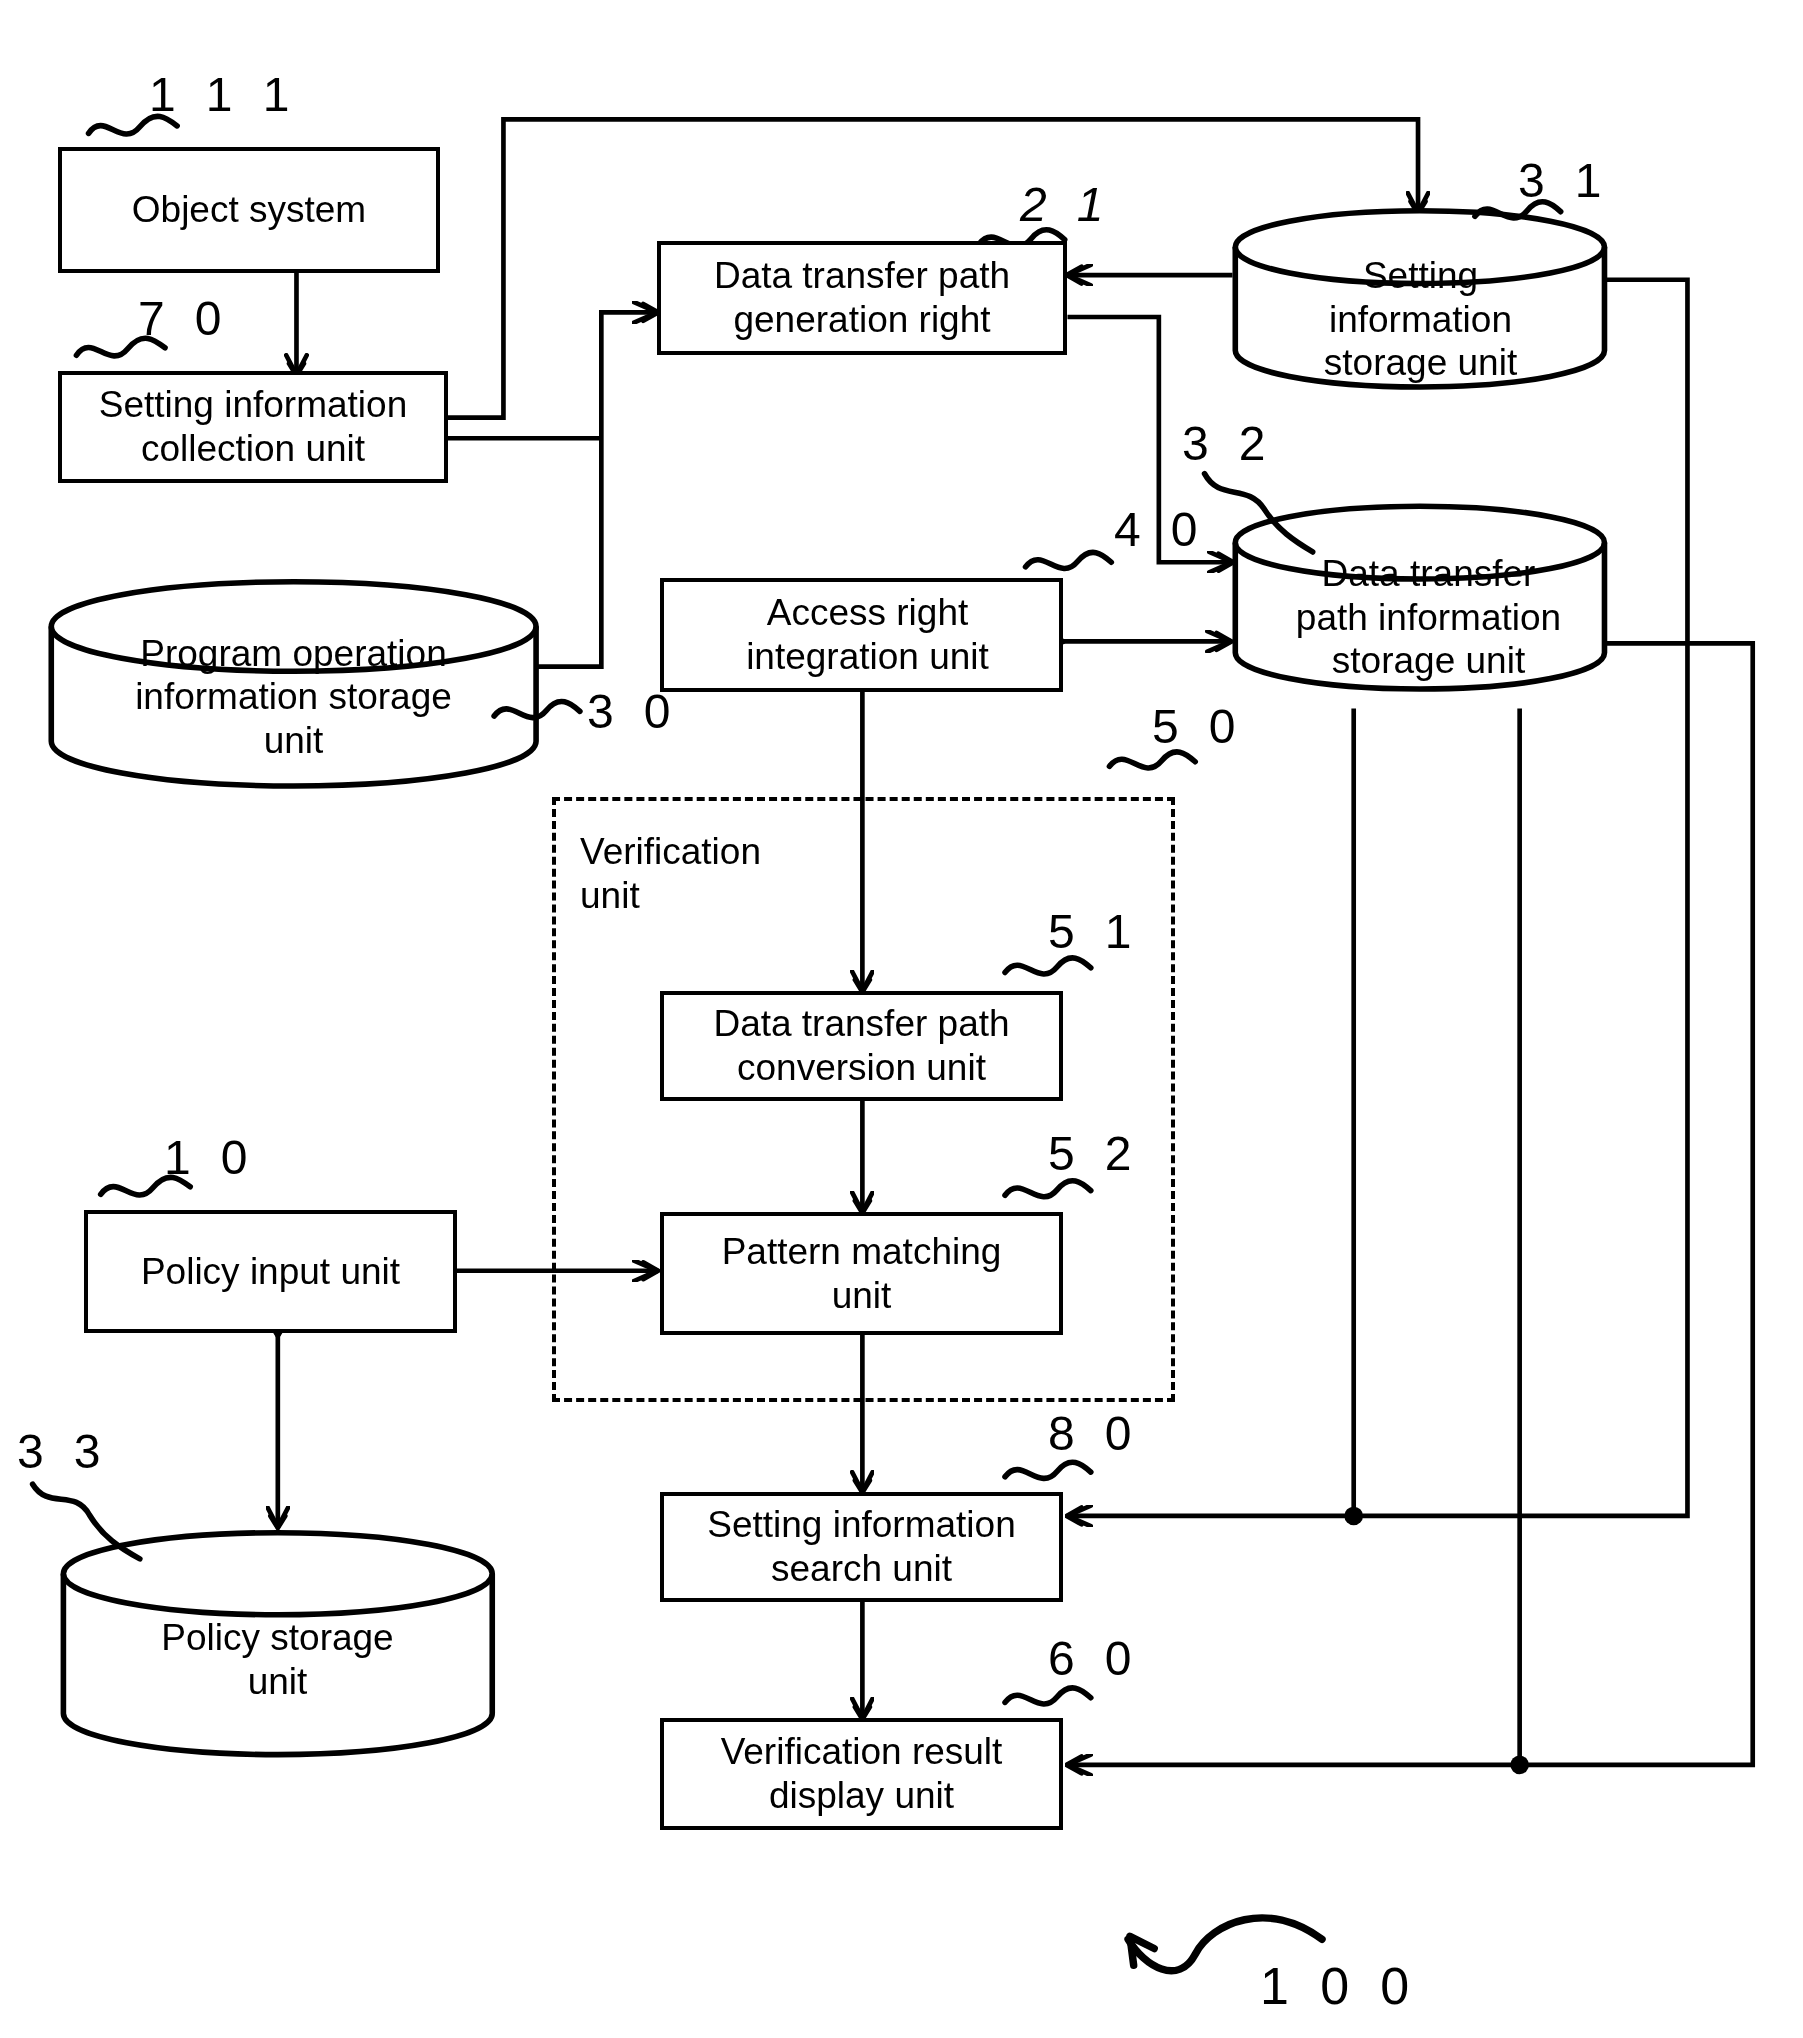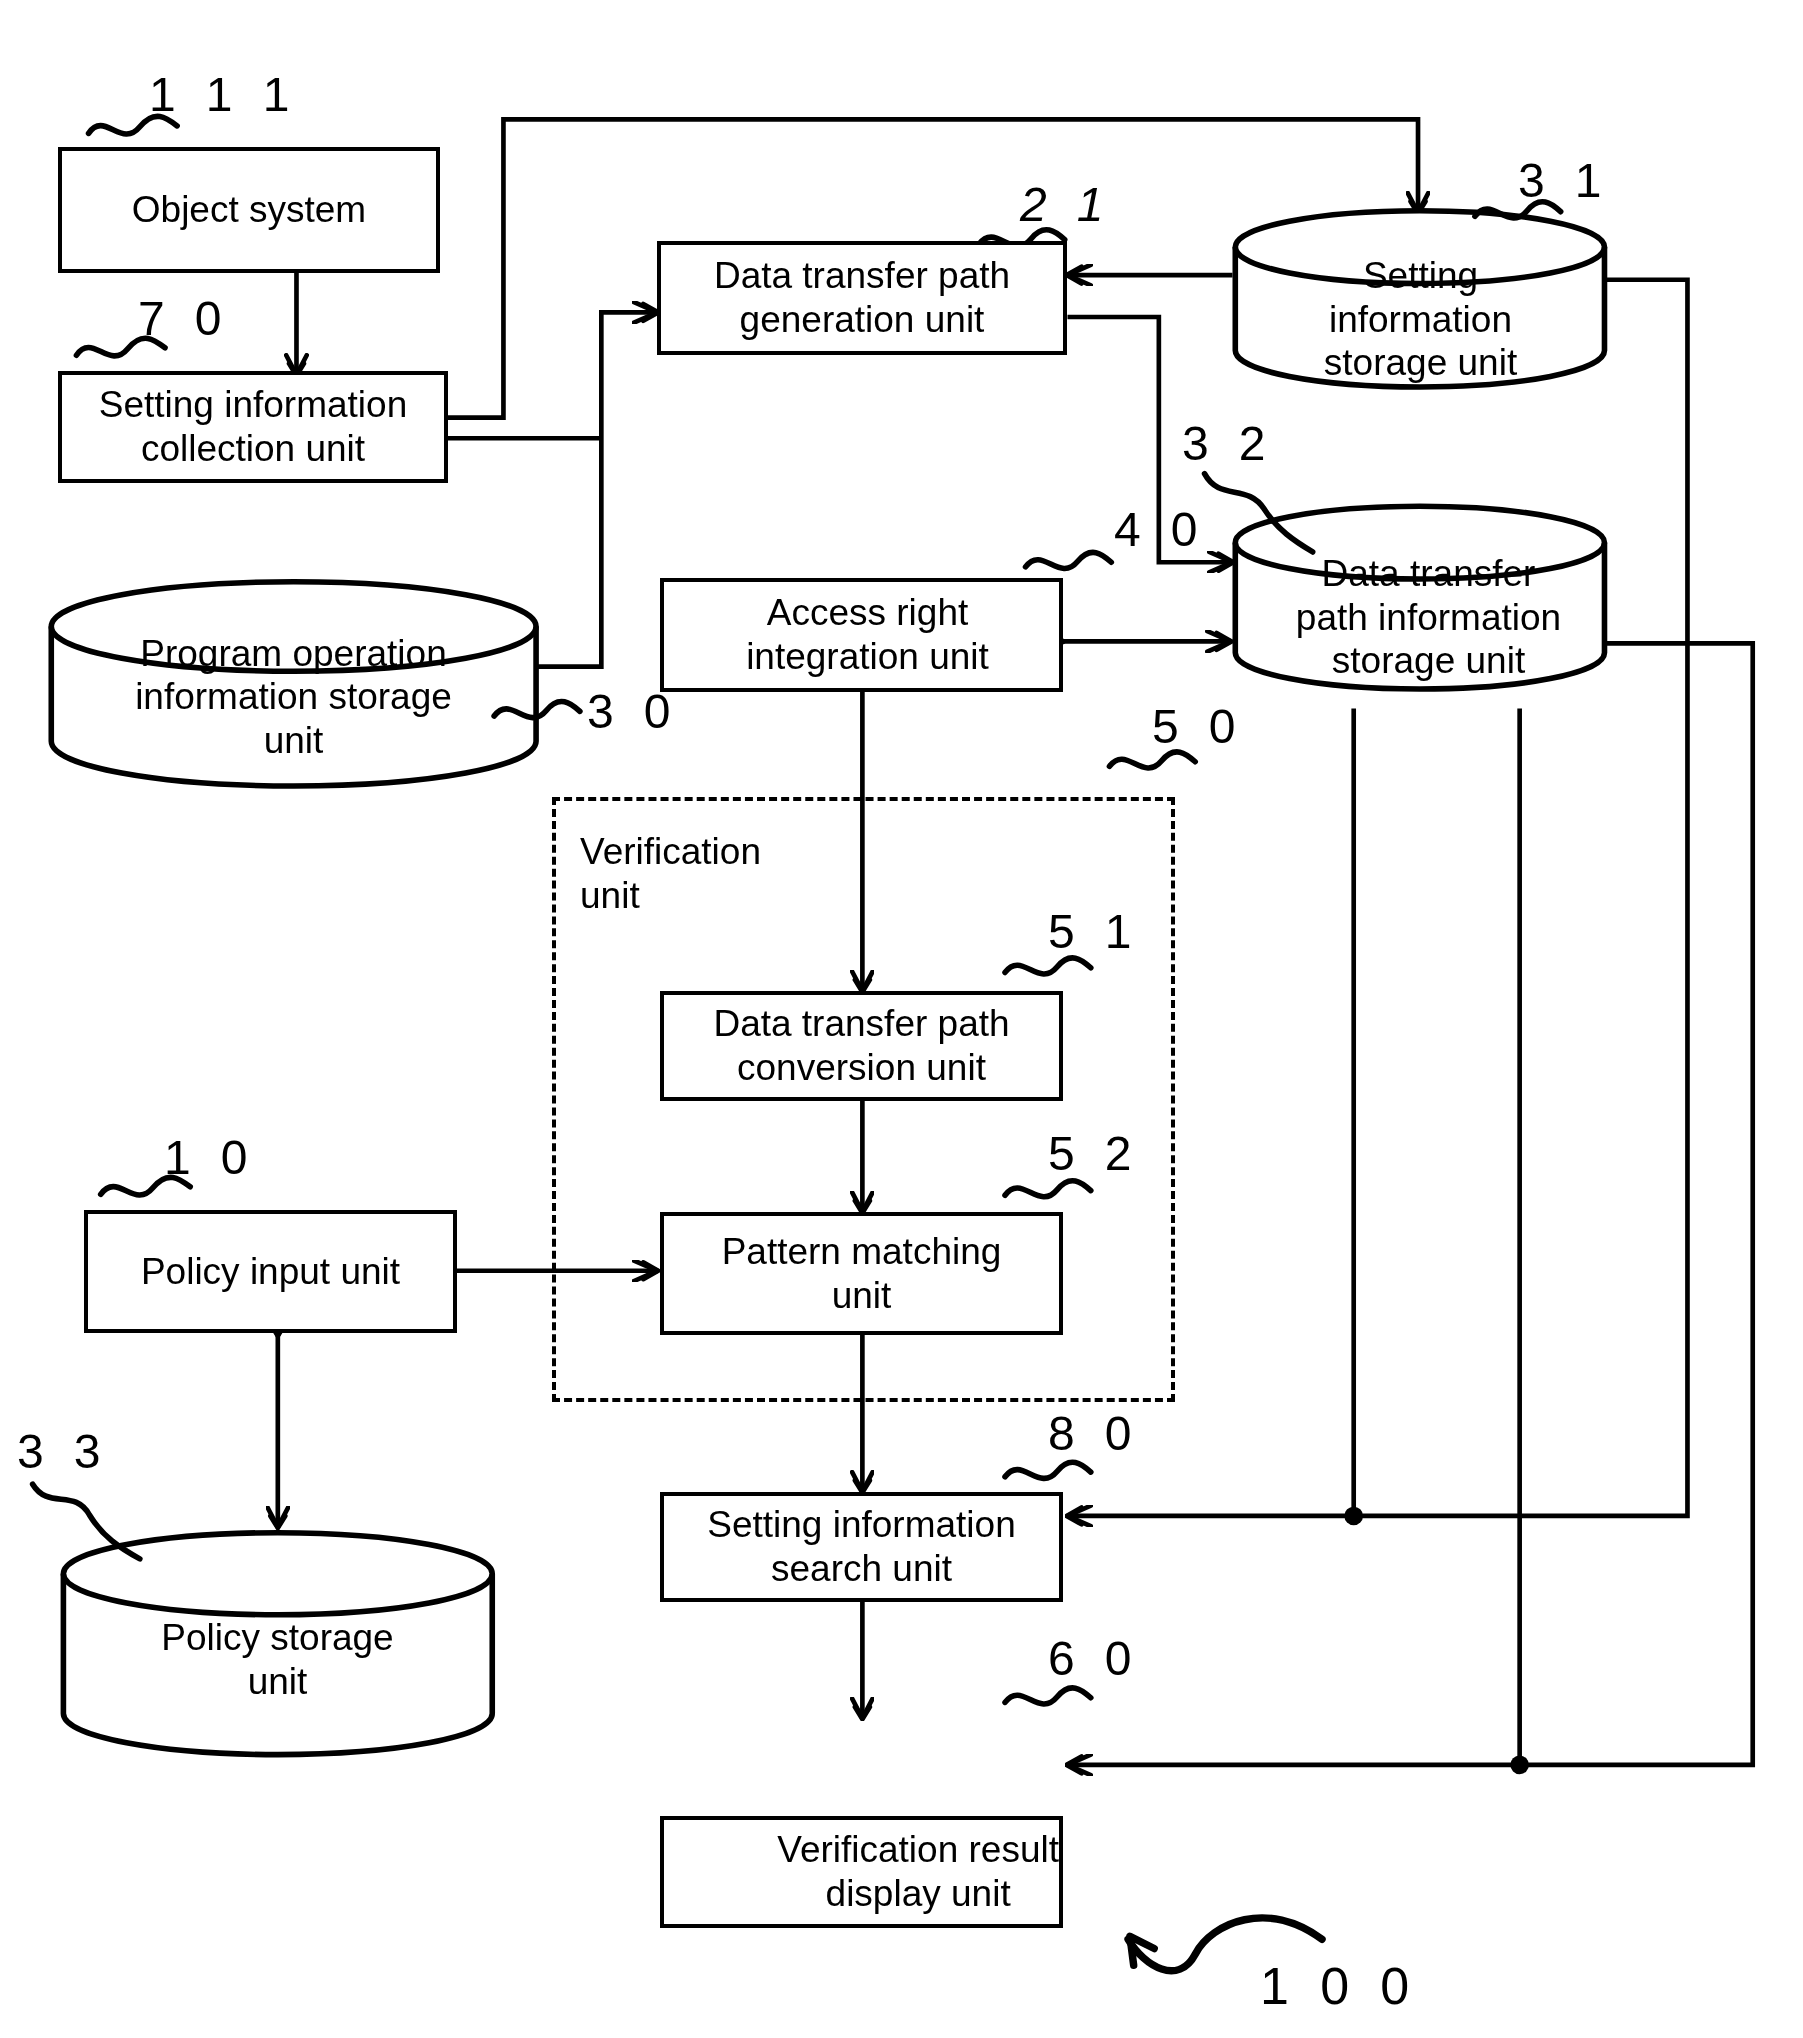--- a/index.html
+++ b/index.html
@@ -227,21 +227,21 @@
     <div>
       <div>Policy storage</div>
       <div>unit</div>
     </div>
   </div>
   <div class="ref" style="left:17px; top:1424px;">3 3</div>
 
   <div class="node boxnode" style="left:657px; top:241px; width:410px; height:114px;">
     <div>
       <div>Data transfer path</div>
-      <div>generation unit</div>
+      <div>generation right</div>
     </div>
   </div>
   <div class="ref" style="left:1020px; top:177px;font-style:italic;">2 1</div>
 
   <div class="cyl-label" style="left:1238px; top:259px; width:365px; height:121px;">
     <div>
       <div>Setting</div>
       <div>information</div>
       <div>storage unit</div>
     </div>
@@ -289,21 +289,21 @@
   <div class="ref" style="left:1048px; top:1126px;">5 2</div>
 
   <div class="node boxnode" style="left:660px; top:1492px; width:403px; height:110px;">
     <div>
       <div>Setting information</div>
       <div>search unit</div>
     </div>
   </div>
   <div class="ref" style="left:1048px; top:1406px;">8 0</div>
 
-  <div class="node boxnode" style="left:660px; top:1816px; width:403px; height:112px;justify-content:flex-end;">
+  <div class="node boxnode" style="left:660px; top:1718px; width:403px; height:112px;">
     <div>
       <div>Verification result</div>
       <div>display unit</div>
     </div>
   </div>
   <div class="ref" style="left:1048px; top:1631px;">6 0</div>
 
   <div class="ref" style="left:1260px; top:1956px; font-size:52px;">1 0 0</div>
 
 </div>

